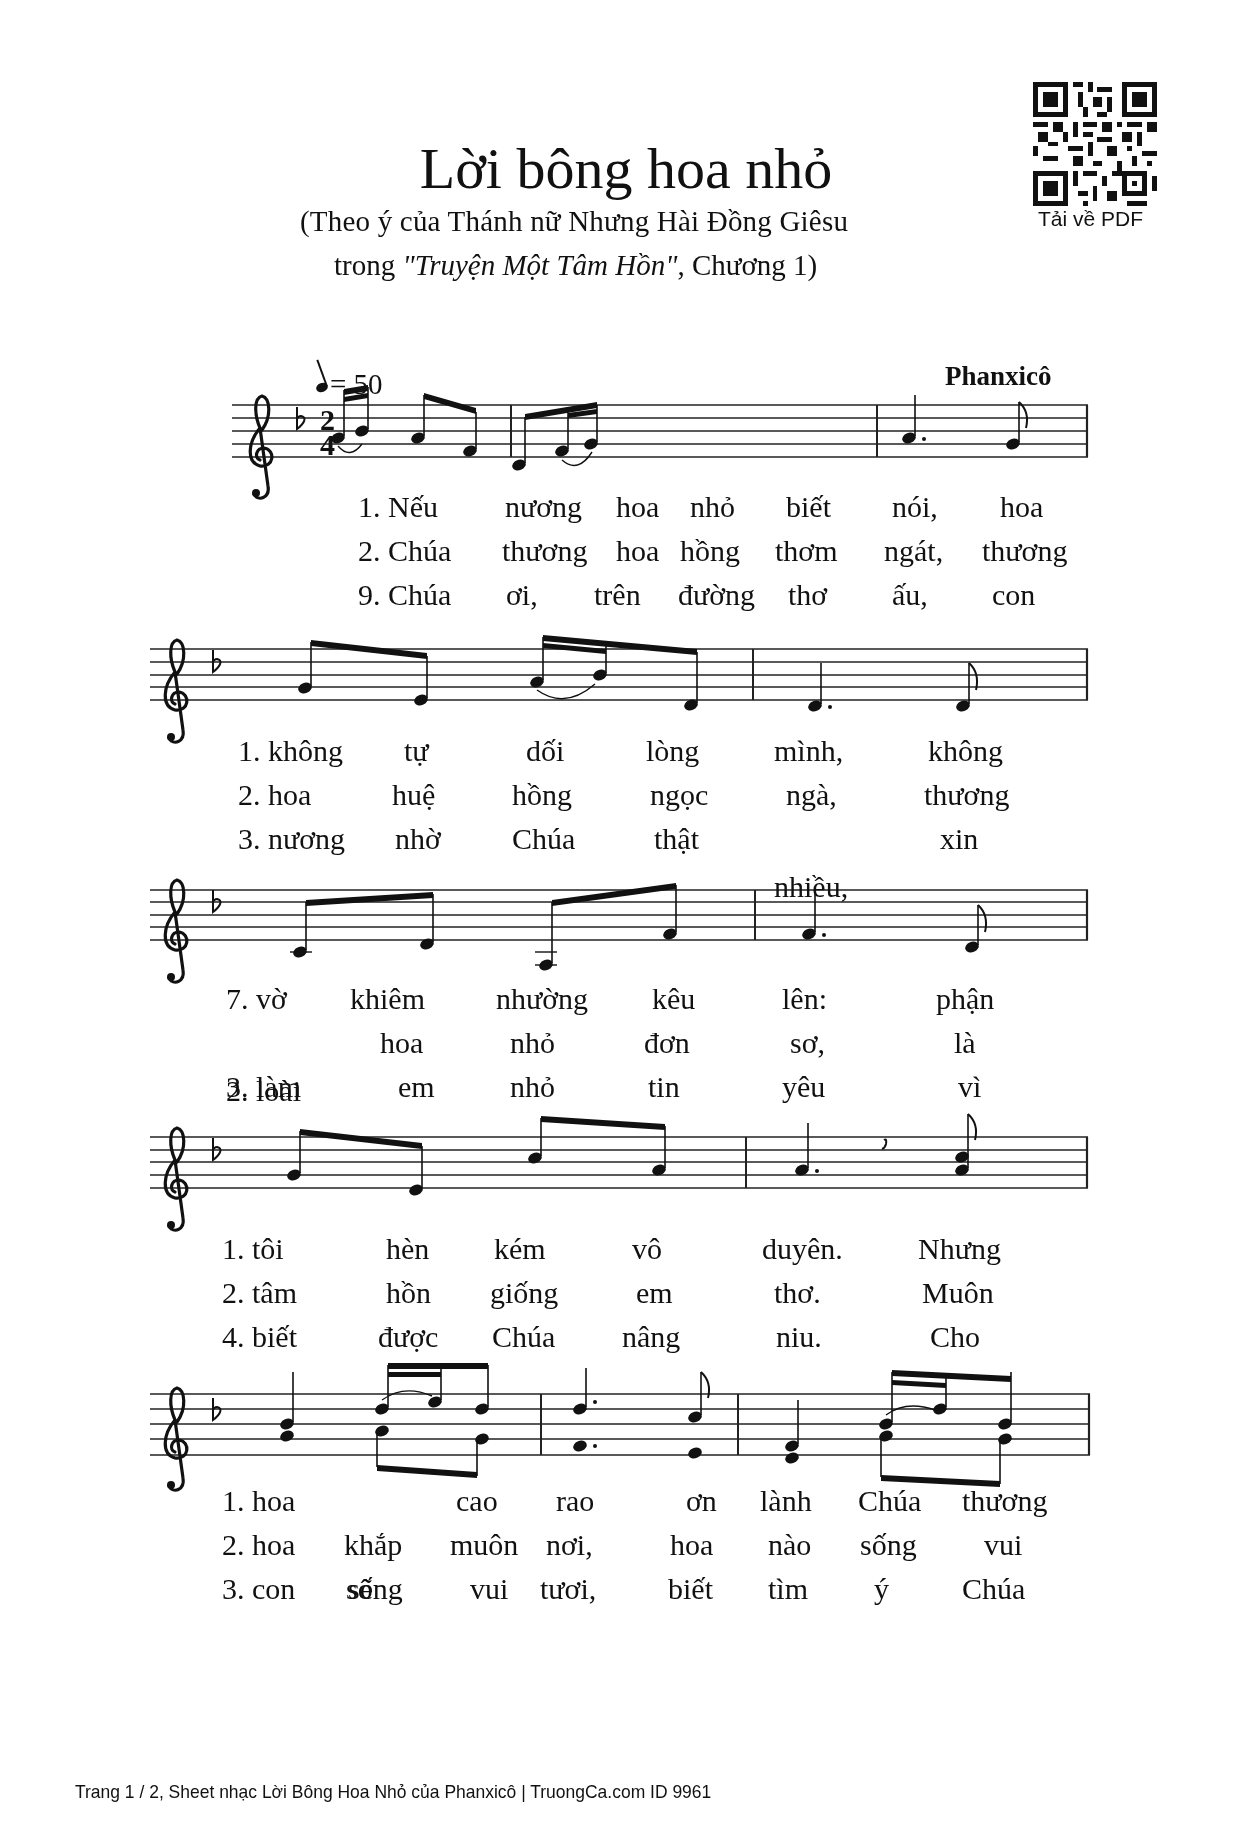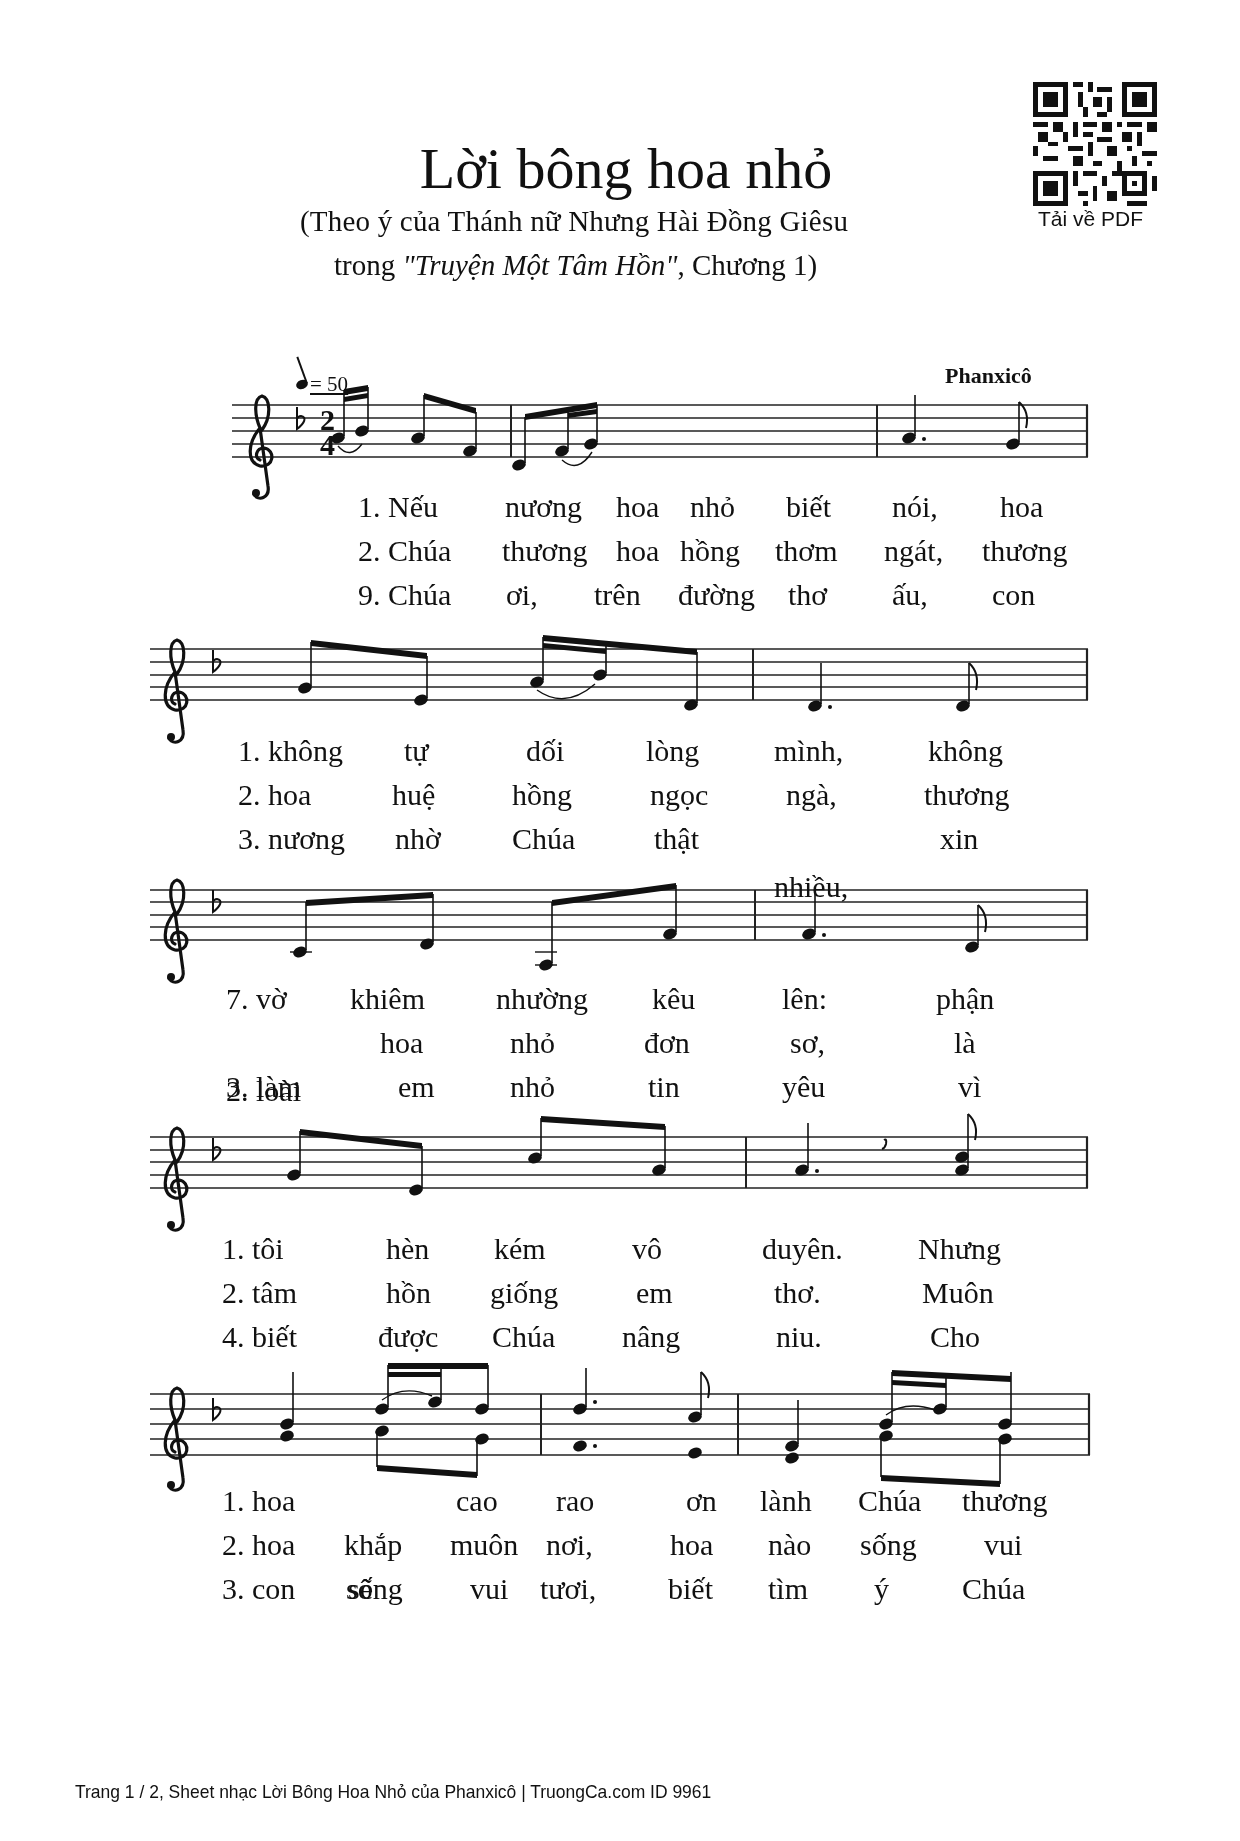--- a/index.html
+++ b/index.html
@@ -5,22 +5,22 @@
   html, body { margin:0; padding:0; background:#ffffff; }
   body { width:1240px; height:1841px; position:relative; overflow:hidden; font-family:"Liberation Serif", serif; color:#111; }
   .abs { position:absolute; }
   .title { left:0; width:1240px; top:136px; text-align:center; font-size:58px; line-height:66px; }
   .title span { display:inline-block; transform:translateX(6px); }
   .sub1 { left:300px; top:204px; font-size:29px; line-height:34px; white-space:nowrap; letter-spacing:0.2px; }
   .sub2 { left:334px; top:248px; font-size:29px; line-height:34px; white-space:nowrap; }
   .sub2 i { font-style:italic; }
   .qr { left:1033px; top:82px; width:124px; height:124px; }
   .qr-label { left:1038px; top:206px; font-family:"Liberation Sans", sans-serif; font-size:21px; line-height:26px; color:#111; }
-  .composer { left:945px; top:360px; font-size:22px; font-weight:bold; line-height:32px; }
-  .tempo { left:296px; top:368px; font-size:21px; line-height:32px; white-space:nowrap;text-decoration:underline; }
+  .composer { left:945px; top:360px; font-size:27px; font-weight:bold; line-height:32px; }
+  .tempo { left:316px; top:368px; font-size:29px; line-height:32px; white-space:nowrap; }
   .tempo .q { display:inline-block; width:12px; height:9px; background:#111; border-radius:50%; transform:rotate(-20deg); position:relative; top:-2px; margin-right:2px; }
   .tempo .q::after { content:""; position:absolute; right:0px; bottom:4px; width:2px; height:28px; background:#111; }
   svg.staff { position:absolute; overflow:visible; }
   .lyr { position:absolute; font-size:30px; line-height:34px; white-space:nowrap; }
   .footer { left:75px; top:1780px; font-family:"Liberation Sans", sans-serif; font-size:19px; line-height:24px; color:#111; white-space:nowrap; transform:scaleX(0.92); transform-origin:left; }
 </style>
 </head>
 <body>
 
 <div class="abs title"><span>Lời bông hoa nhỏ</span></div>

